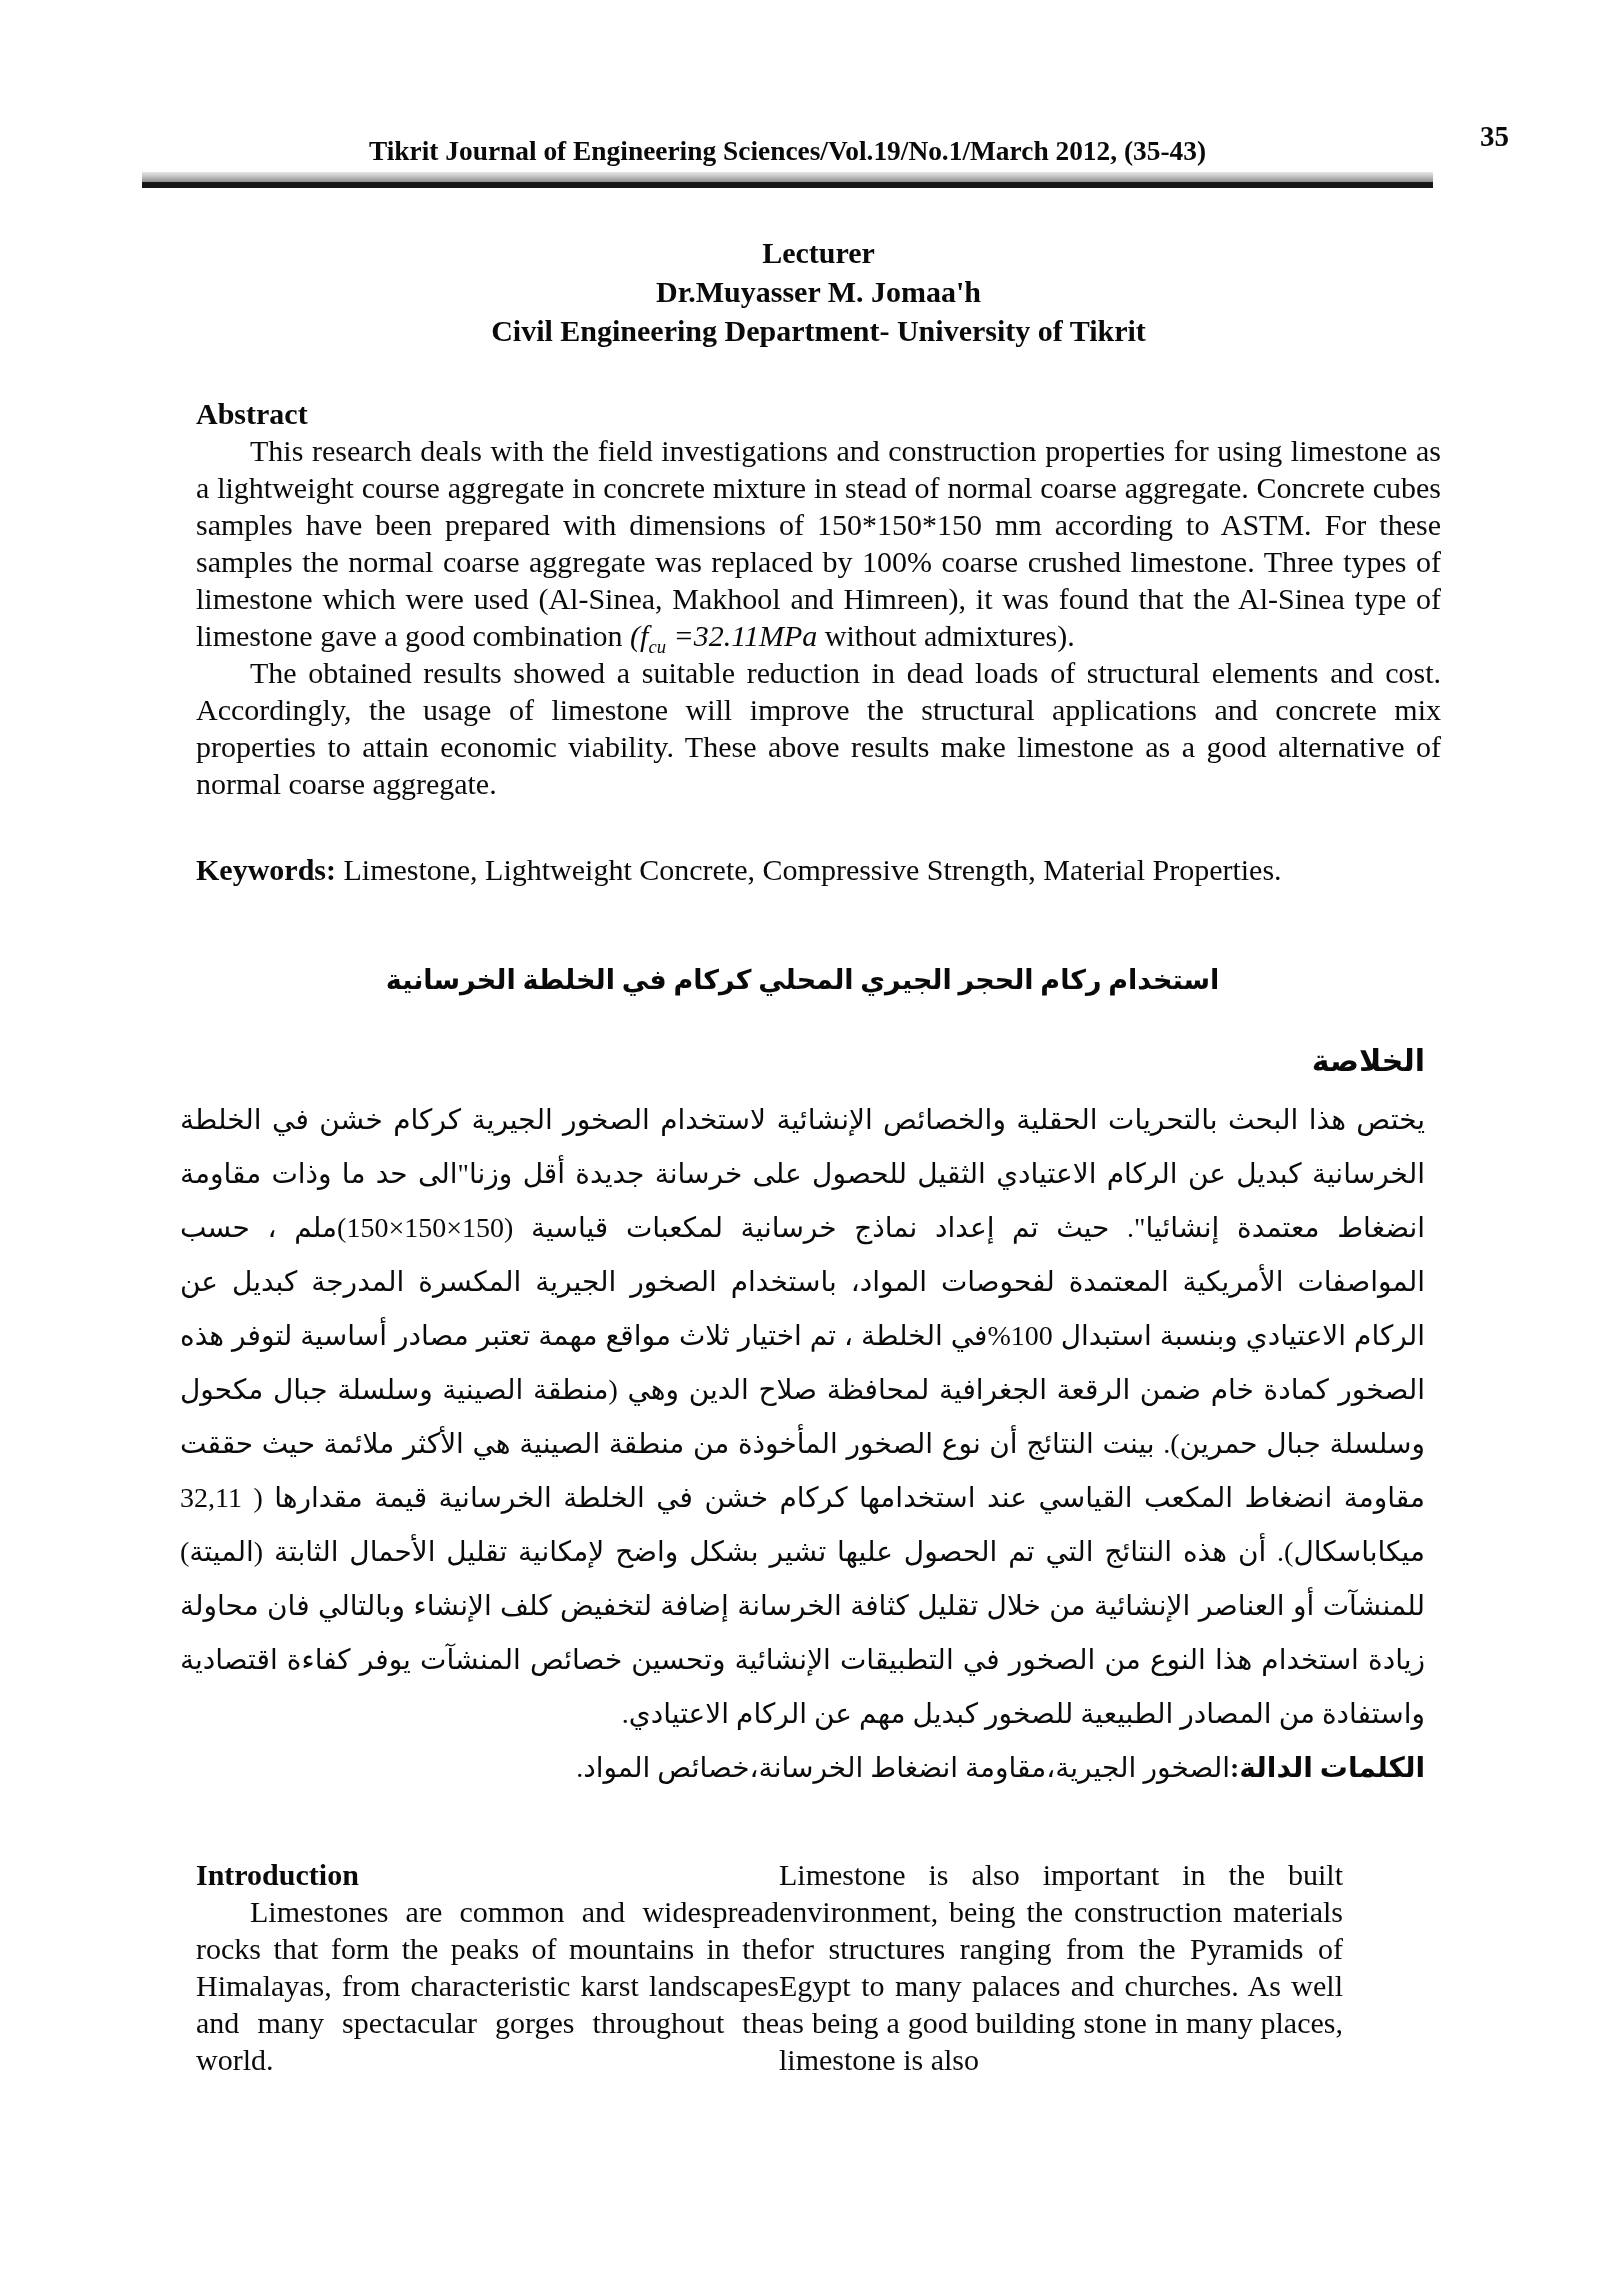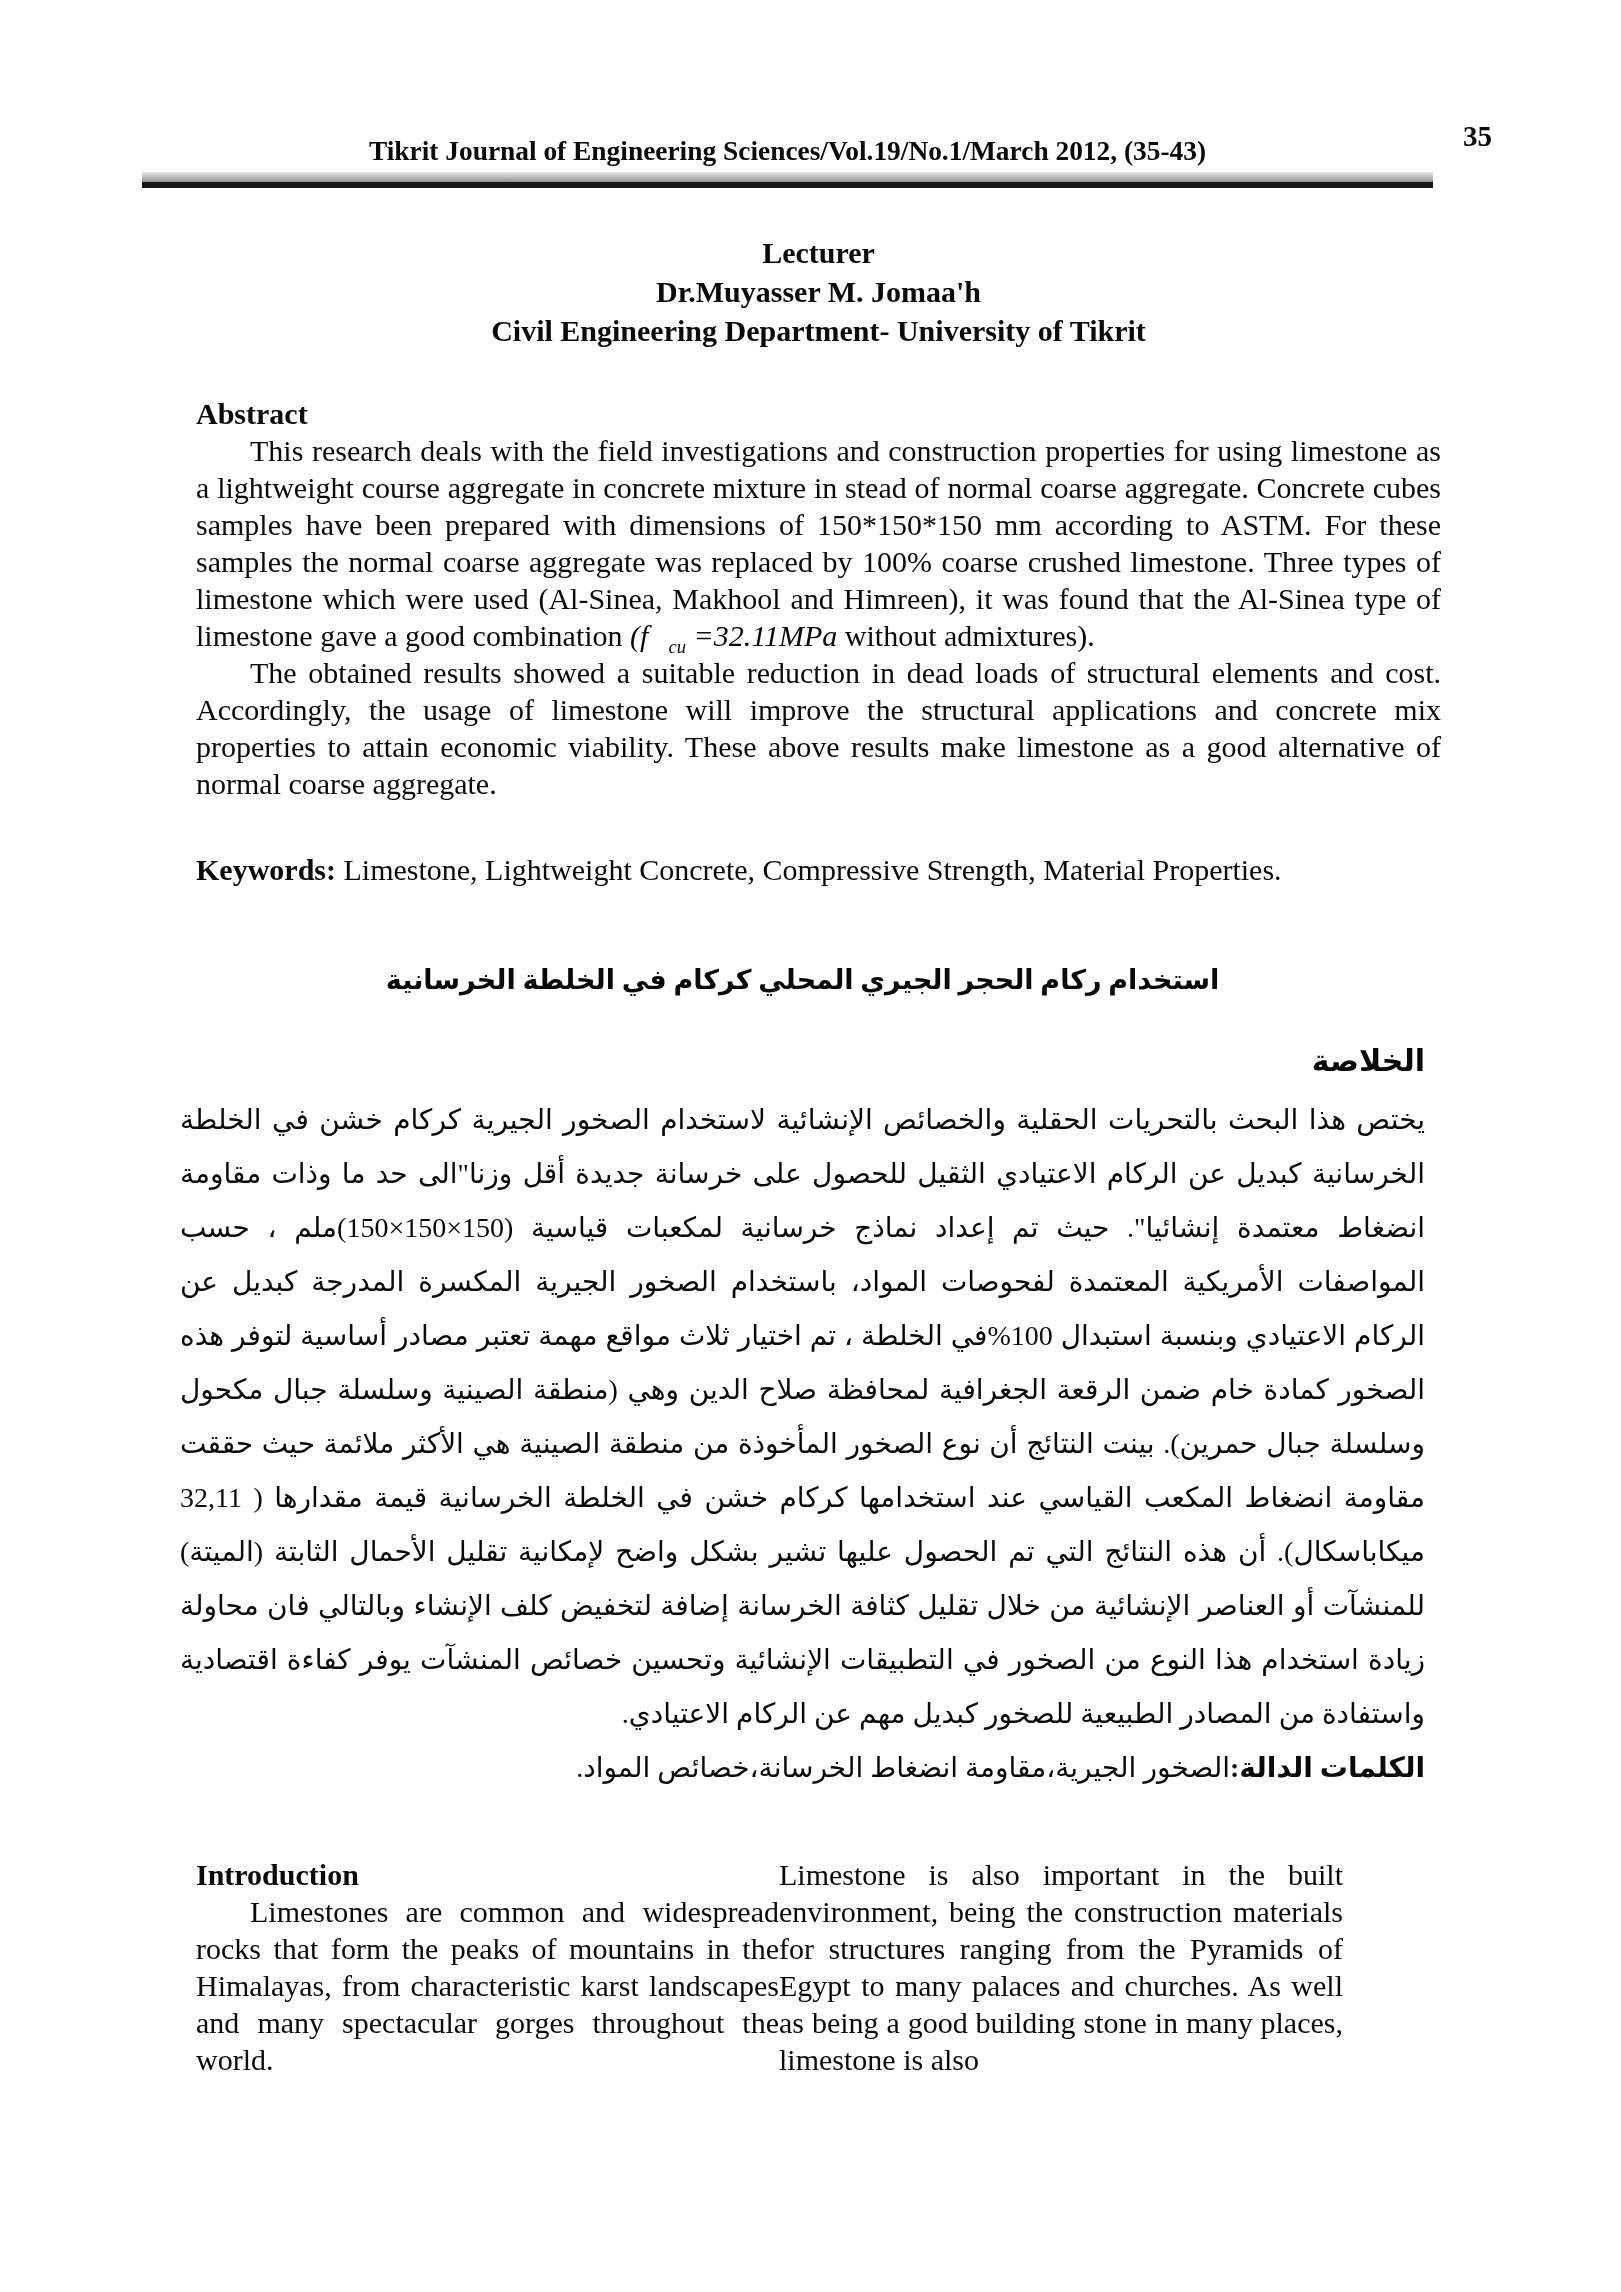--- a/index.html
+++ b/index.html
@@ -8,21 +8,21 @@
     width: 1621px;
     height: 2293px;
     background: #ffffff;
     color: #0a0a0a;
     font-family: "Liberation Serif", "DejaVu Serif", serif;
     overflow: hidden;
   }
   .page-number {
     position: absolute;
     top: 120px;
-    right: 129px;
+    right: 112px;
     font-size: 29px;
     font-weight: bold;
     text-align: right;
   }
   .journal-header {
     padding-top: 135px;
     margin-left: 142px;
     width: 1291px;
     text-align: center;
     font-weight: bold;
@@ -51,21 +51,21 @@
   .abstract-section { margin: 45px 180px 0 196px; }
   .section-heading { font-weight: bold; font-size: 30px; line-height: 37px; }
   .body-text {
     font-size: 30px;
     line-height: 37px;
     text-align: justify;
     margin: 0;
   }
   .indent { text-indent: 54px; }
   .fcu i, i.formula { font-style: italic; }
-  sub.fcu-sub { font-size: 0.62em; line-height: 0; margin-left: 20px; }
+  sub.fcu-sub { font-size: 0.62em; line-height: 0; }
   .keywords-line { margin: 49px 180px 0 196px; font-size: 30px; line-height: 37px; }
   .keywords-line b { font-weight: bold; }
 
   .arabic {
     direction: rtl;
     font-family: "Liberation Serif", "DejaVu Sans", sans-serif;
   }
   .arabic-title {
     margin: 71px 196px 0 180px;
     text-align: center;

